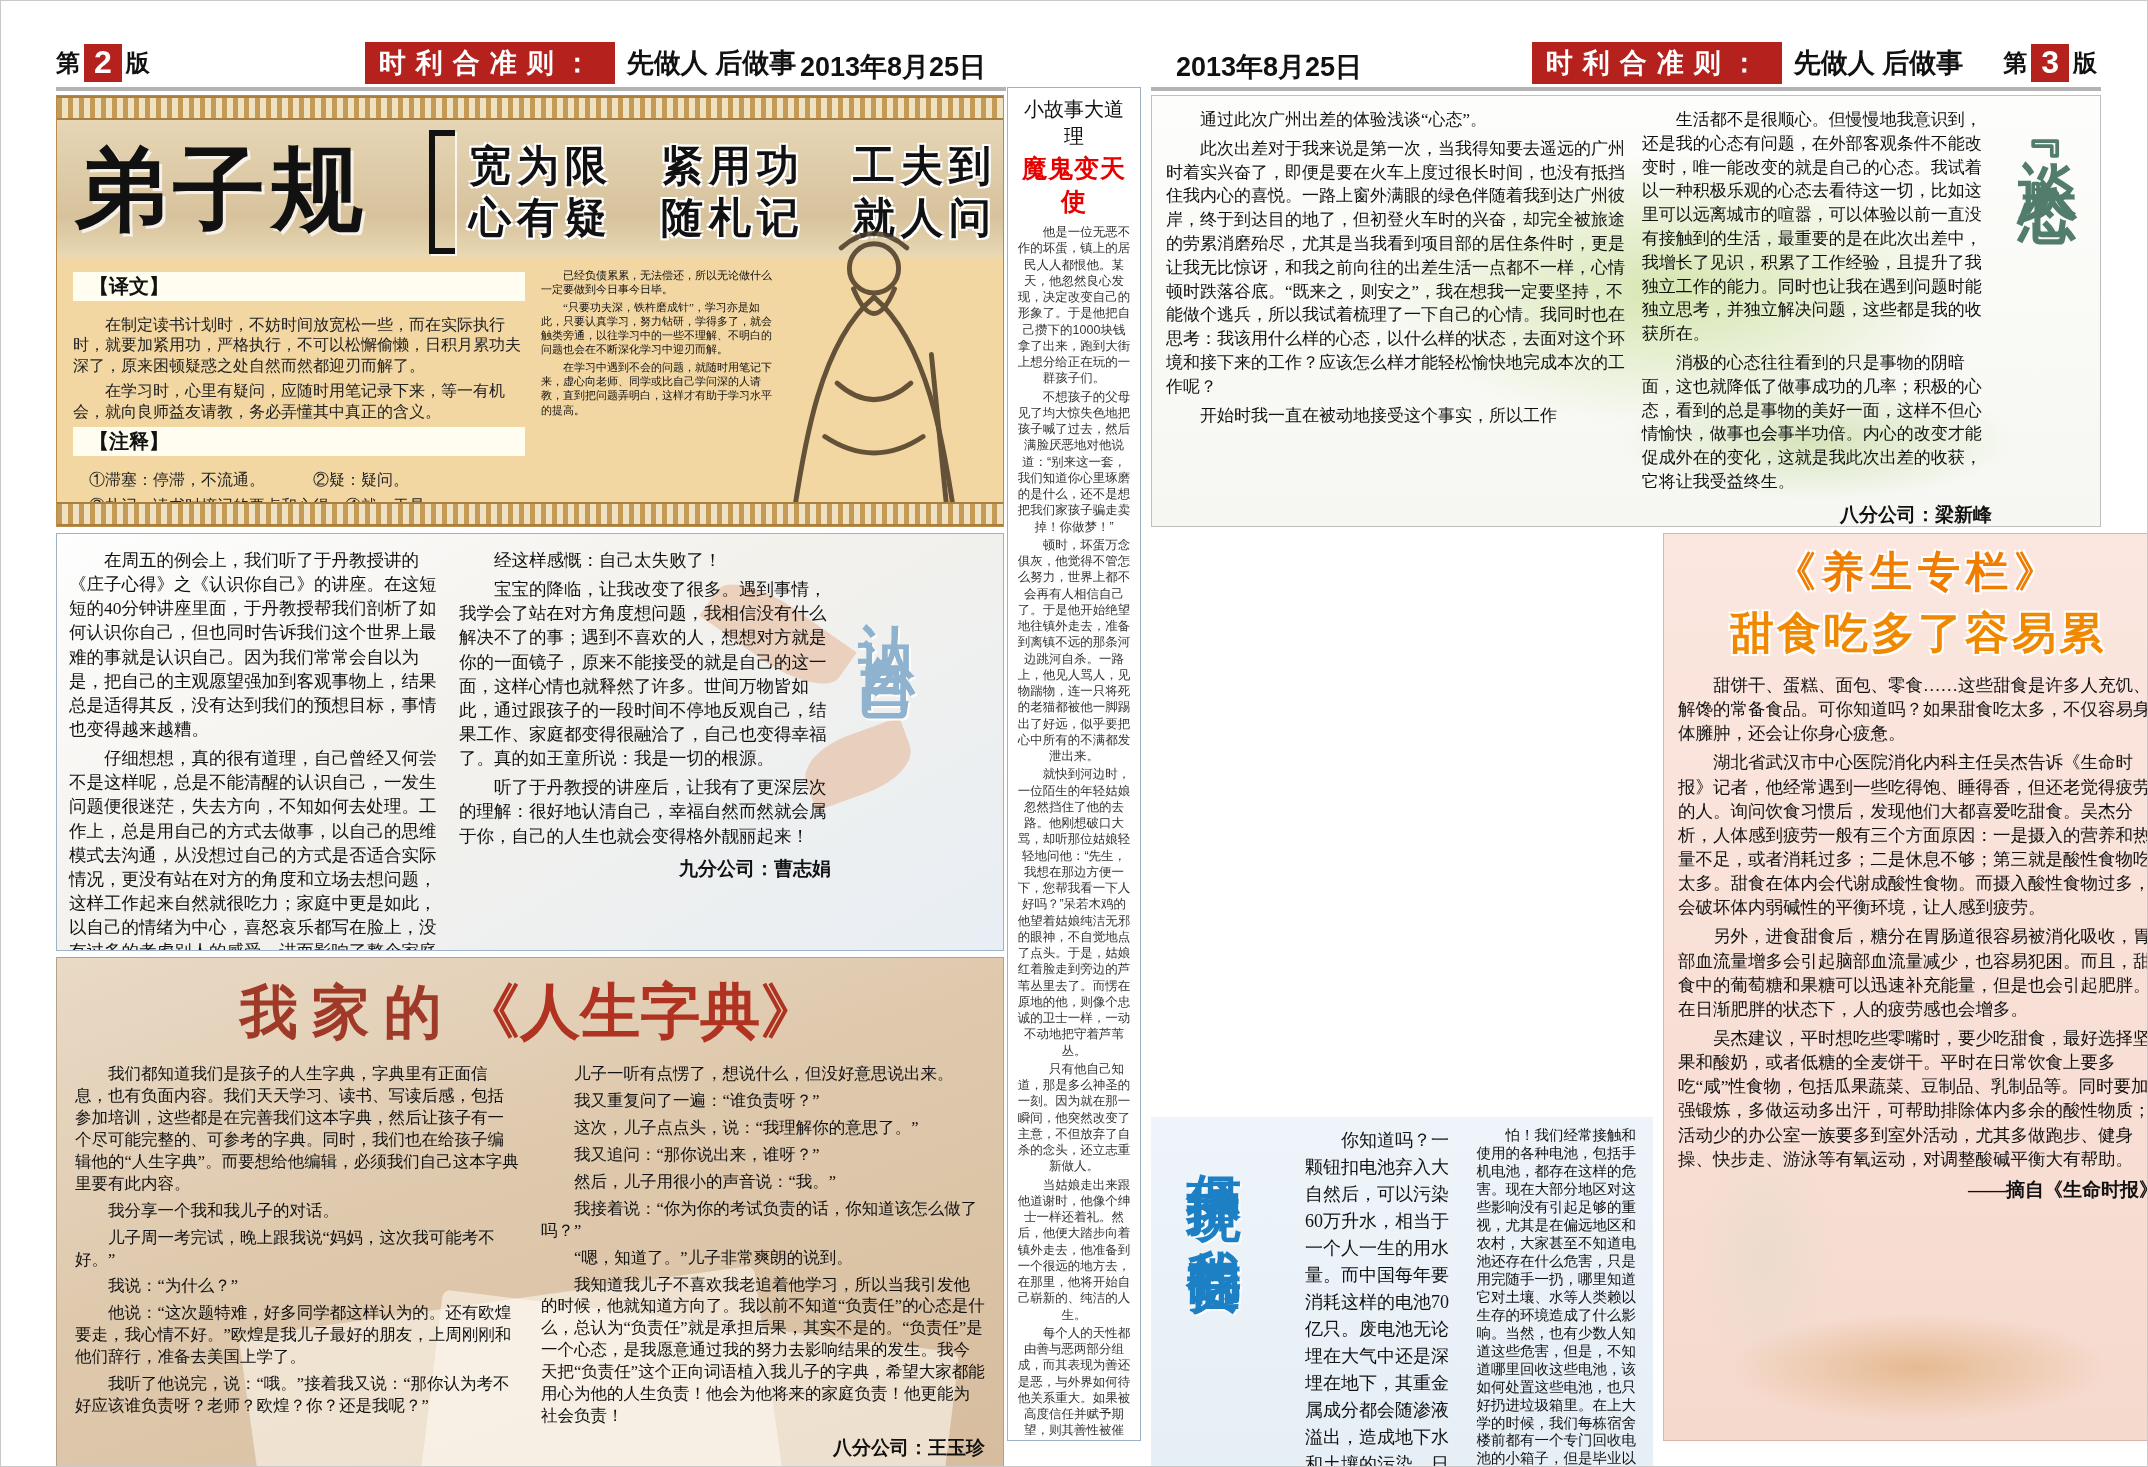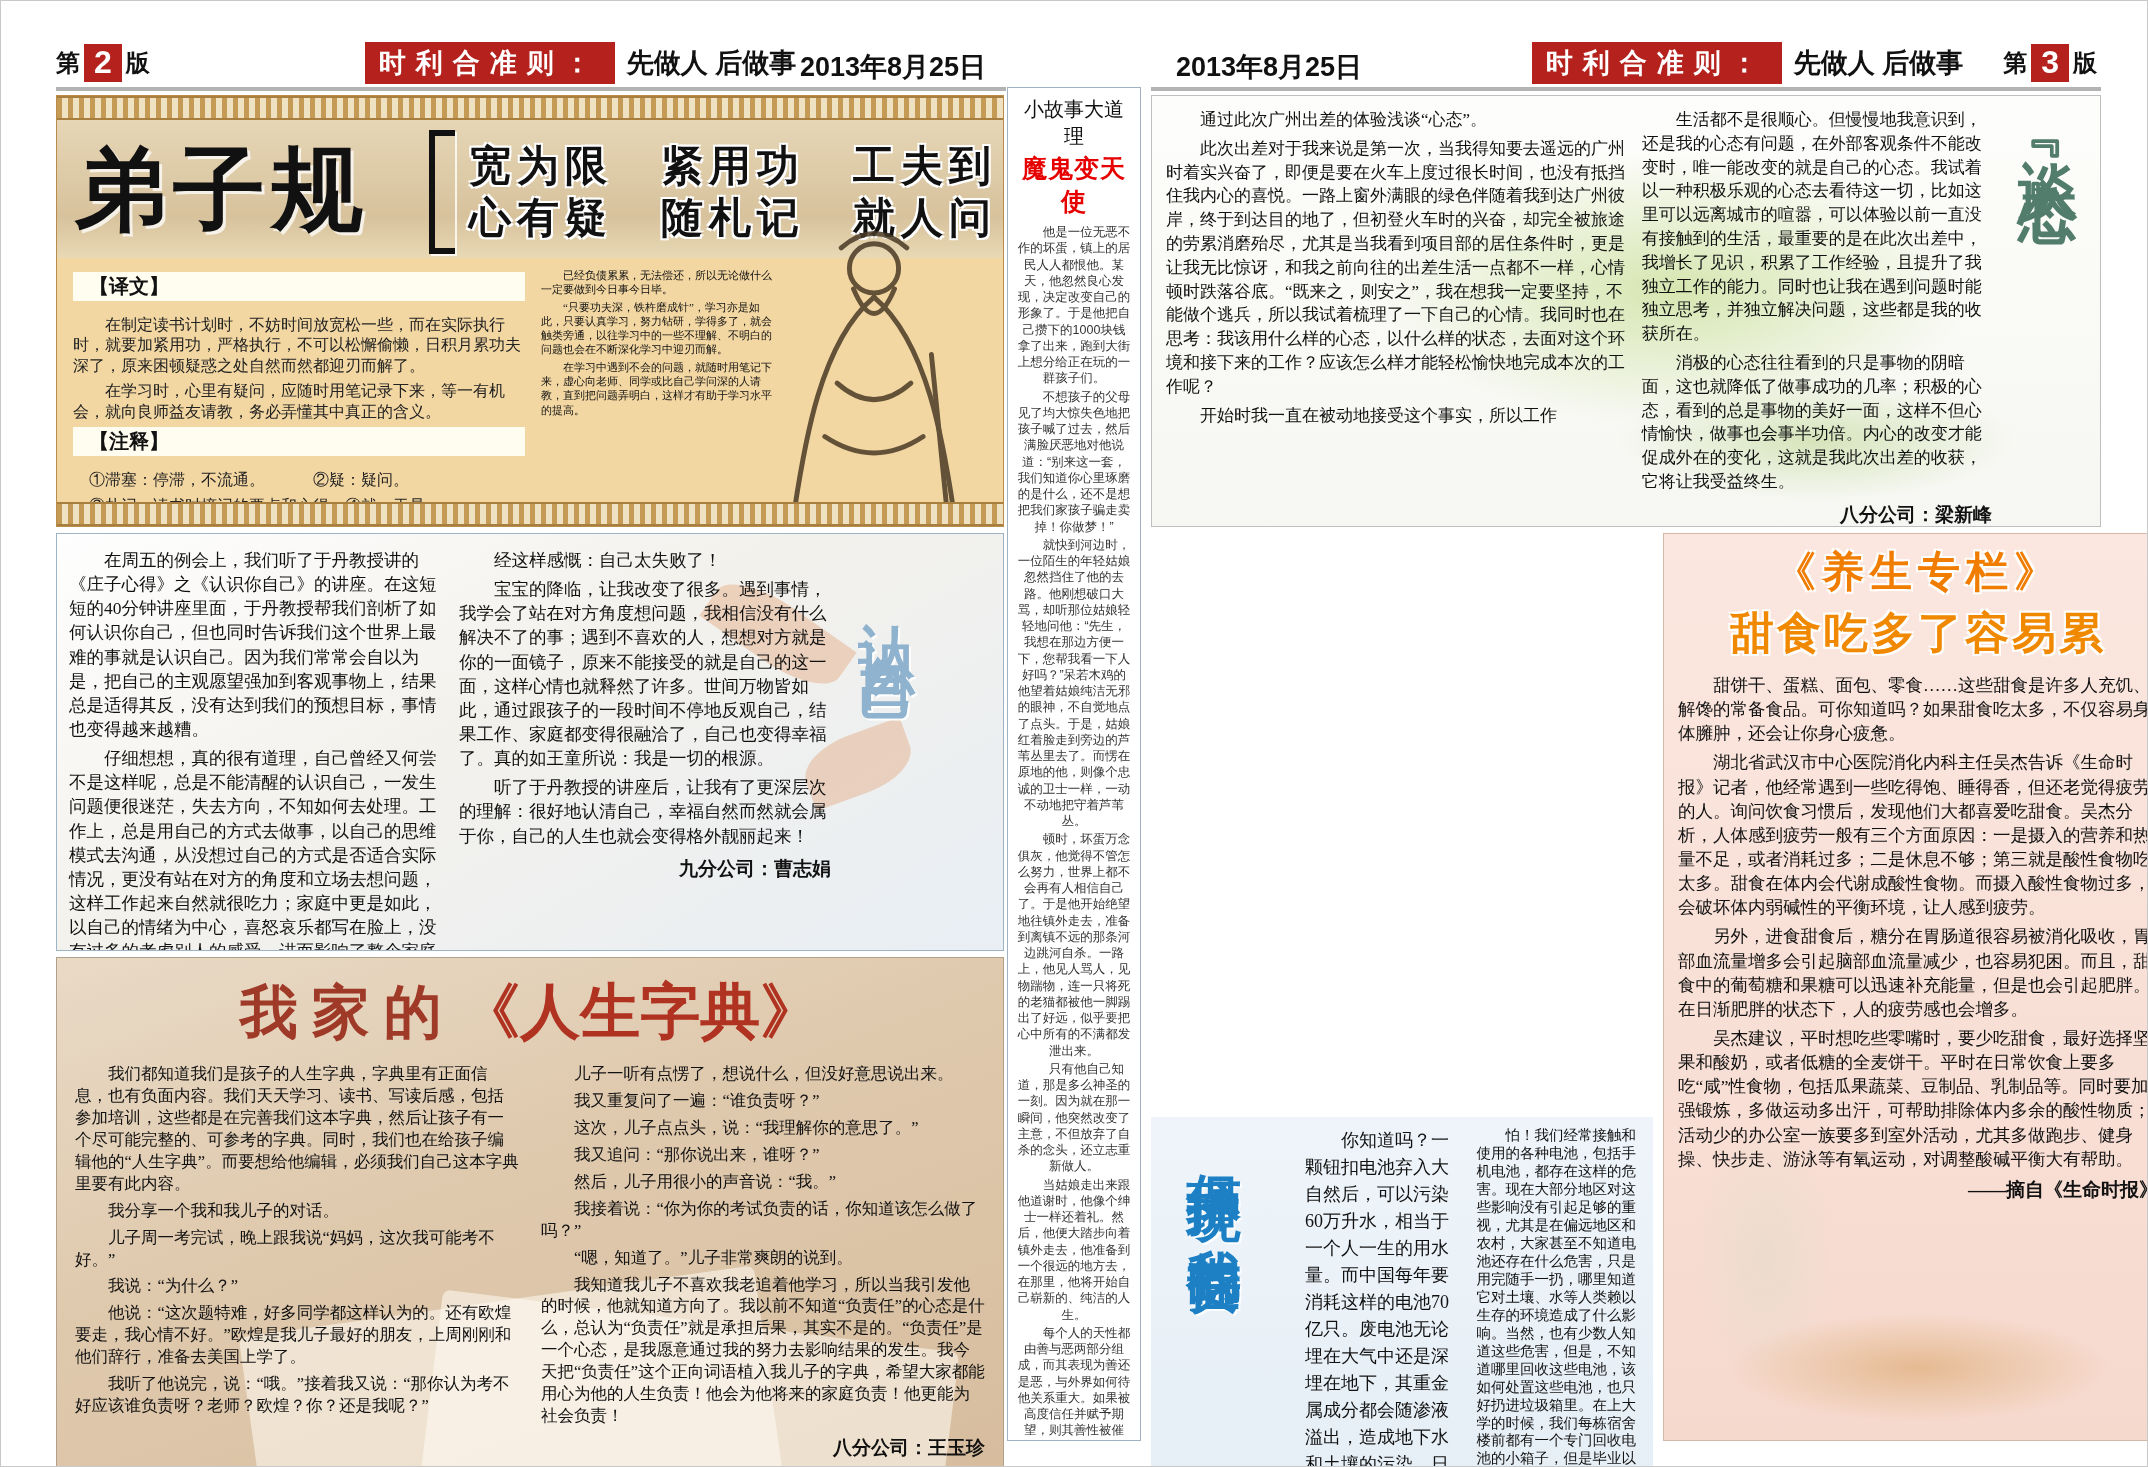--- a/index.html
+++ b/index.html
@@ -220,22 +220,22 @@
     </div>
   </div>
 </div>
 
 <div class="abs strip" style="top:86px;left:1006px;width:134px;height:1354px;">
   <div class="strip-kicker">小故事大道理</div>
   <div class="strip-title">魔鬼变天使</div>
   <div class="strip-body">
     <p>他是一位无恶不作的坏蛋，镇上的居民人人都恨他。某天，他忽然良心发现，决定改变自己的形象了。于是他把自己攒下的1000块钱拿了出来，跑到大街上想分给正在玩的一群孩子们。</p>
     <p>不想孩子的父母见了均大惊失色地把孩子喊了过去，然后满脸厌恶地对他说道：“别来这一套，我们知道你心里琢磨的是什么，还不是想把我们家孩子骗走卖掉！你做梦！”</p>
+    <p>顿时，坏蛋万念俱灰，他觉得不管怎么努力，世界上都不会再有人相信自己了。于是他开始绝望地往镇外走去，准备到离镇不远的那条河边跳河自杀。一路上，他见人骂人，见物踹物，连一只将死的老猫都被他一脚踢出了好远，似乎要把心中所有的不满都发泄出来。</p>
     <p>就快到河边时，一位陌生的年轻姑娘忽然挡住了他的去路。他刚想破口大骂，却听那位姑娘轻轻地问他：“先生，我想在那边方便一下，您帮我看一下人好吗？”呆若木鸡的他望着姑娘纯洁无邪的眼神，不自觉地点了点头。于是，姑娘红着脸走到旁边的芦苇丛里去了。而愣在原地的他，则像个忠诚的卫士一样，一动不动地把守着芦苇丛。</p>
-    <p>顿时，坏蛋万念俱灰，他觉得不管怎么努力，世界上都不会再有人相信自己了。于是他开始绝望地往镇外走去，准备到离镇不远的那条河边跳河自杀。一路上，他见人骂人，见物踹物，连一只将死的老猫都被他一脚踢出了好远，似乎要把心中所有的不满都发泄出来。</p>
     <p>只有他自己知道，那是多么神圣的一刻。因为就在那一瞬间，他突然改变了主意，不但放弃了自杀的念头，还立志重新做人。</p>
     <p>当姑娘走出来跟他道谢时，他像个绅士一样还着礼。然后，他便大踏步向着镇外走去，他准备到一个很远的地方去，在那里，他将开始自己崭新的、纯洁的人生。</p>
     <p>每个人的天性都由善与恶两部分组成，而其表现为善还是恶，与外界如何待他关系重大。如果被高度信任并赋予期望，则其善性被催生；反之，则其恶性被唤醒。</p>
   </div>
 
 </div>
 
 <div class="abs pg-header" style="top:40px;left:1150px;width:950px;">
   <div class="date" style="margin-left:25px;">2013年8月25日</div>
   <div class="principle" style="margin-left:auto;">

